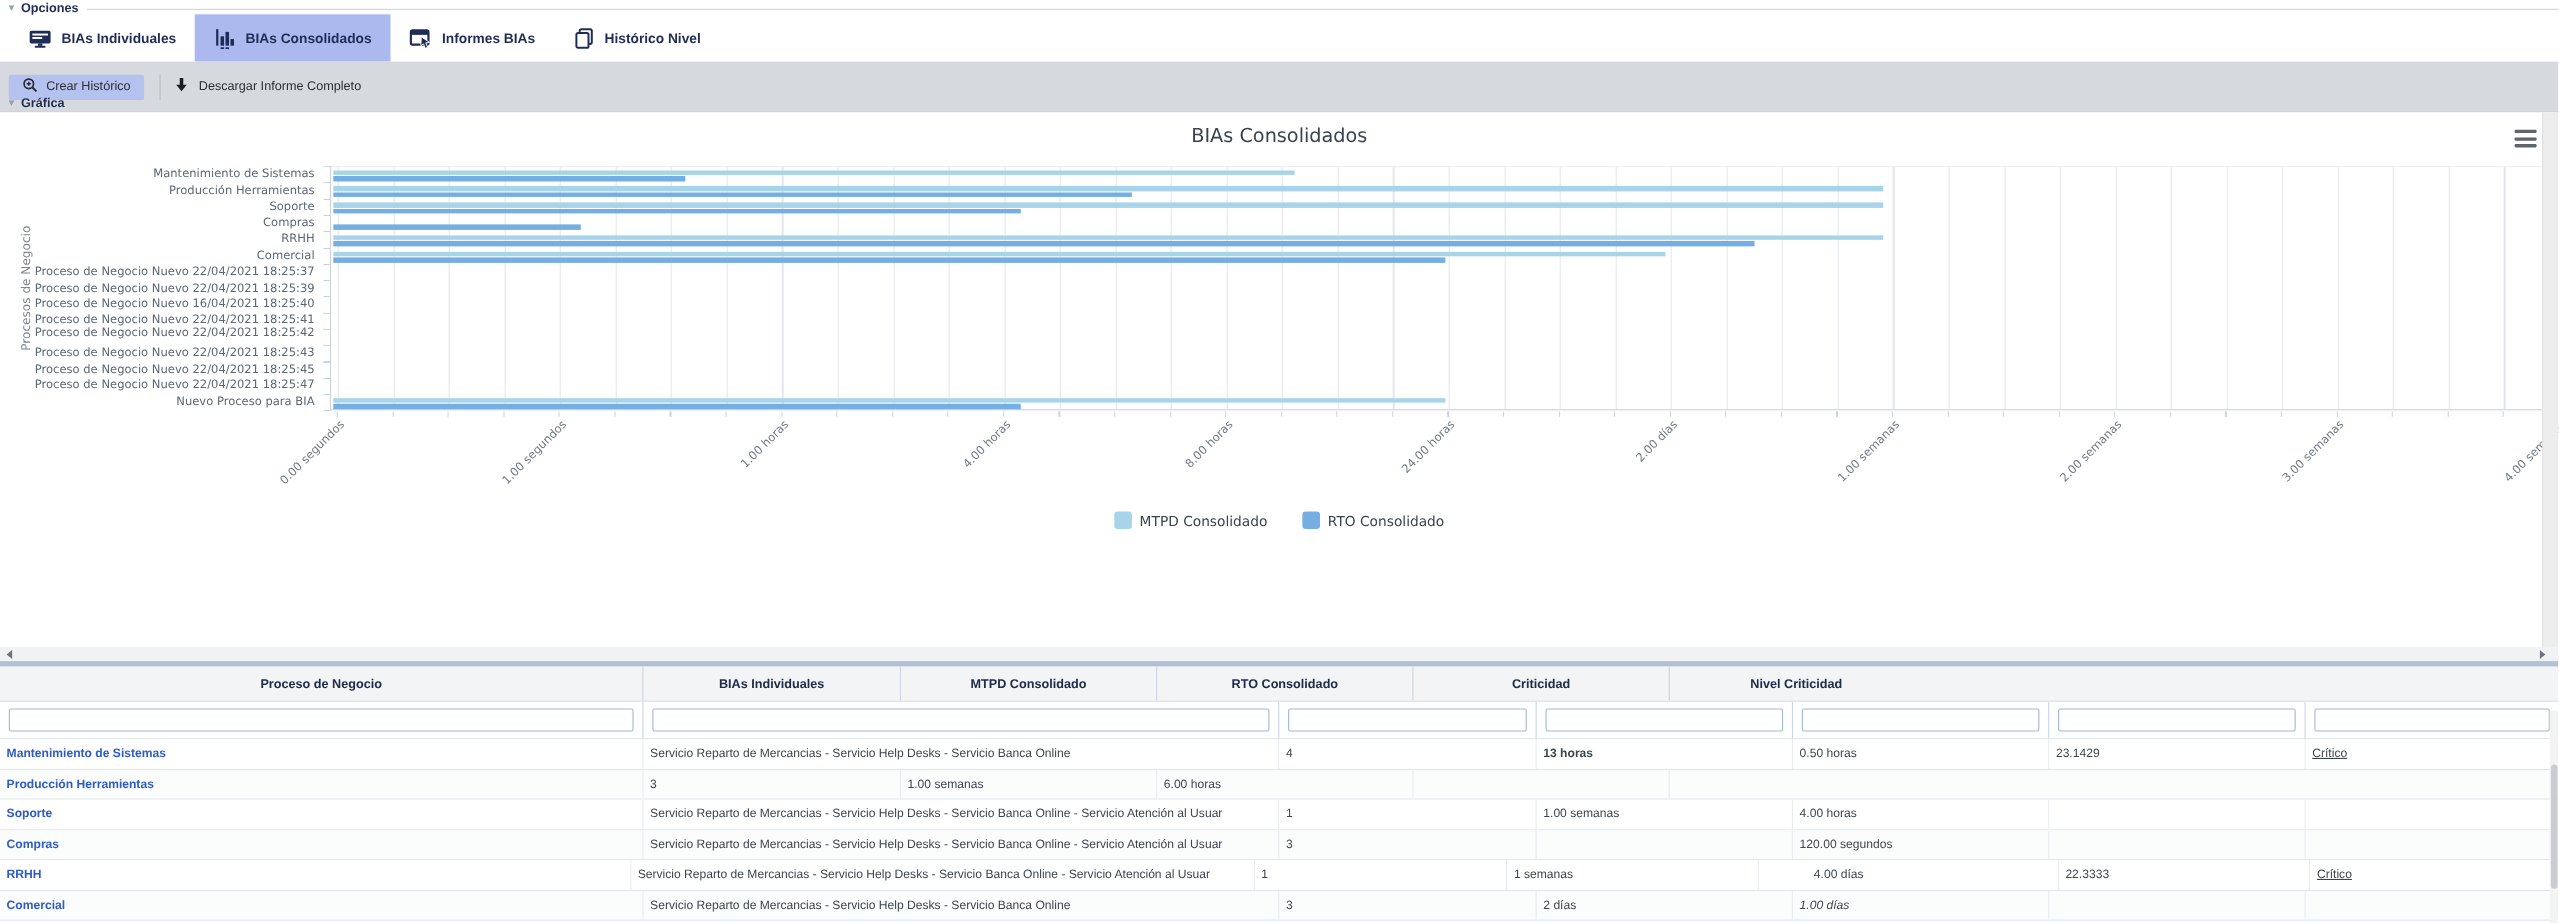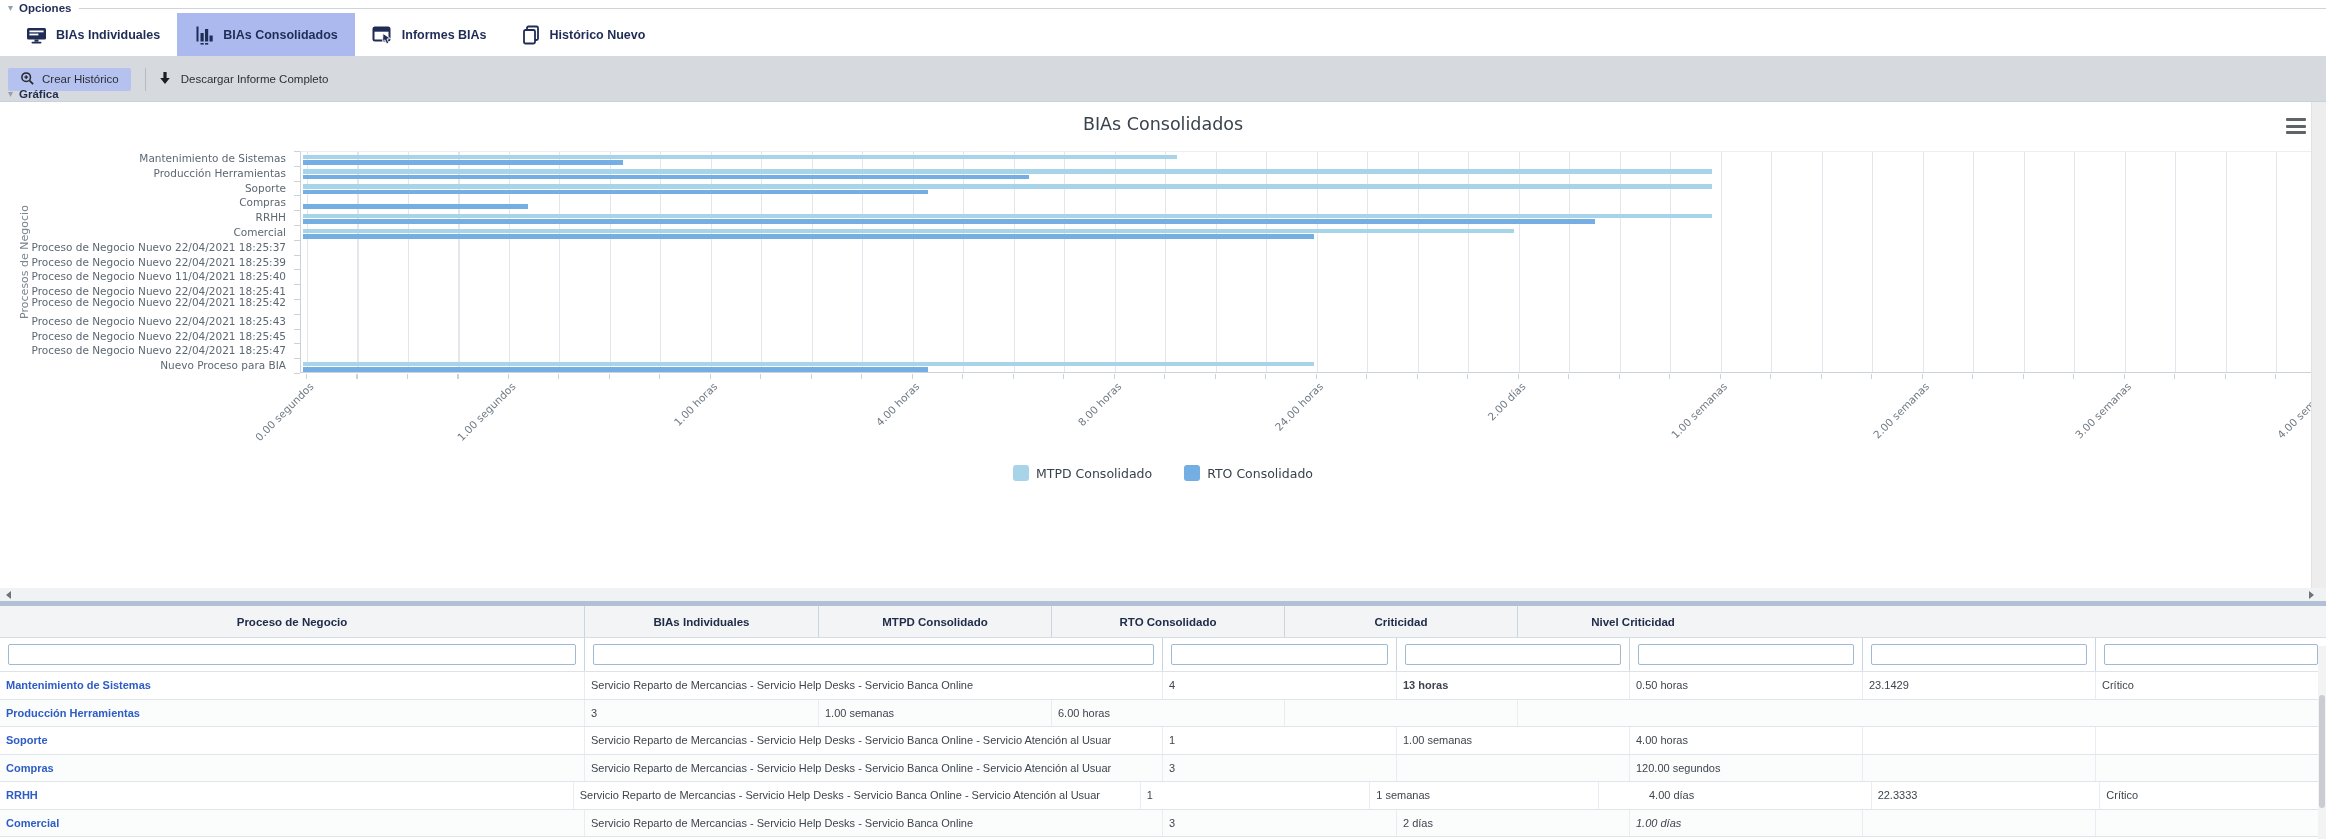--- a/index.html
+++ b/index.html
@@ -77,21 +77,21 @@
   .th:last-child { border-right:none; }
   .tfilter { display:flex; height:34px; background:#fff; border-bottom:1px solid #dde3e9; }
   .tf { height:100%; border-right:1px solid #c9d5e0; padding:6px 8px; }
   .tf:last-child { border-right:none; }
   .filter-input { width:100%; height:21px; border:1px solid #9fbad2; border-radius:2px;
     background:#fff; outline:none; font-size:11px; padding:0 4px; color:#3e454e; }
   .tr { display:flex; height:27.5px; border-bottom:1px solid #dfe5ea; background:#fff; cursor:pointer; }
   .tr:nth-child(even) { background:#fbfcfc; }
   .td { height:100%; line-height:26.5px; padding:0 6px; font-size:11px; color:#3e454e;
     border-right:1px solid #e9edf1; overflow:hidden; white-space:nowrap; }
-  .td:last-child { border-right:none; }
+  .td:last-child { border-right:none;text-decoration:underline; }
   .td.link { color:#2d5cc5; font-weight:bold; }
   .vscroll { position:absolute; right:0; top:40px; width:8px; height:198px; background:#f3f3f4; }
   .vscroll .thumb { position:absolute; left:1px; width:6px; top:49px; height:113px;
     background:#c9ccd1; border-radius:3px; cursor:grab; }
 </style>
 </head>
 <body>
 
 <div class="app">
 
@@ -137,21 +137,21 @@
         </span>
     <span class="tab-label">Informes BIAs</span>
       </div>
       <div class="tab">
     <span class="tab-icon">
           <svg width="20" height="20" viewBox="0 0 20 20">
             <rect x="6" y="1.5" width="11" height="13.5" rx="1.5" fill="none" stroke="#1f2c55" stroke-width="1.8"></rect>
             <rect x="3" y="5" width="11" height="13.5" rx="1.5" fill="#fff" stroke="#1f2c55" stroke-width="1.8"></rect>
           </svg>
         </span>
-    <span class="tab-label">Histórico Nuevo</span>
+    <span class="tab-label">Histórico Nivel</span>
       </div>
     </div>
 
   <div class="toolbar">
     <div class="tool-btn">
       <span>
         <svg width="15" height="15" viewBox="0 0 16 16">
             <circle cx="6.6" cy="6.6" r="4.6" fill="none" stroke="#23272e" stroke-width="1.6"></circle>
             <path d="M6.6 4.6v4M4.6 6.6h4" stroke="#23272e" stroke-width="1.4"></path>
             <path d="M10.2 10.2 L14 14" stroke="#23272e" stroke-width="1.8"></path>
@@ -185,21 +185,21 @@
     <div class="y-title">Procesos de Negocio</div>
     <div class="cat-labels" id="cat-labels">
         <div class="cat-label" style="top: 0px;">Mantenimiento de Sistemas</div>
         <div class="cat-label" style="top: 14.8px;">Producción Herramientas</div>
         <div class="cat-label" style="top: 29.6px;">Soporte</div>
         <div class="cat-label" style="top: 44.4px;">Compras</div>
         <div class="cat-label" style="top: 59.2px;">RRHH</div>
         <div class="cat-label" style="top: 74px;">Comercial</div>
         <div class="cat-label" style="top: 88.8px;">Proceso de Negocio Nuevo 22/04/2021 18:25:37</div>
         <div class="cat-label" style="top: 103.6px;">Proceso de Negocio Nuevo 22/04/2021 18:25:39</div>
-        <div class="cat-label" style="top: 118.4px;">Proceso de Negocio Nuevo 11/04/2021 18:25:40</div>
+        <div class="cat-label" style="top: 118.4px;">Proceso de Negocio Nuevo 16/04/2021 18:25:40</div>
         <div class="cat-label" style="top: 133.2px;">Proceso de Negocio Nuevo 22/04/2021 18:25:41</div>
         <div class="cat-label" style="top: 144px;">Proceso de Negocio Nuevo 22/04/2021 18:25:42</div>
         <div class="cat-label" style="top: 162.8px;">Proceso de Negocio Nuevo 22/04/2021 18:25:43</div>
         <div class="cat-label" style="top: 177.6px;">Proceso de Negocio Nuevo 22/04/2021 18:25:45</div>
         <div class="cat-label" style="top: 192.4px;">Proceso de Negocio Nuevo 22/04/2021 18:25:47</div>
         <div class="cat-label" style="top: 207.2px;">Nuevo Proceso para BIA</div>
       </div>
     <div class="cat-ticks"></div>
     <div class="plot" id="plot">
         <div class="bar mtpd" title="13 horas" style="top: 2.5px; width: 873.6px;"></div>

